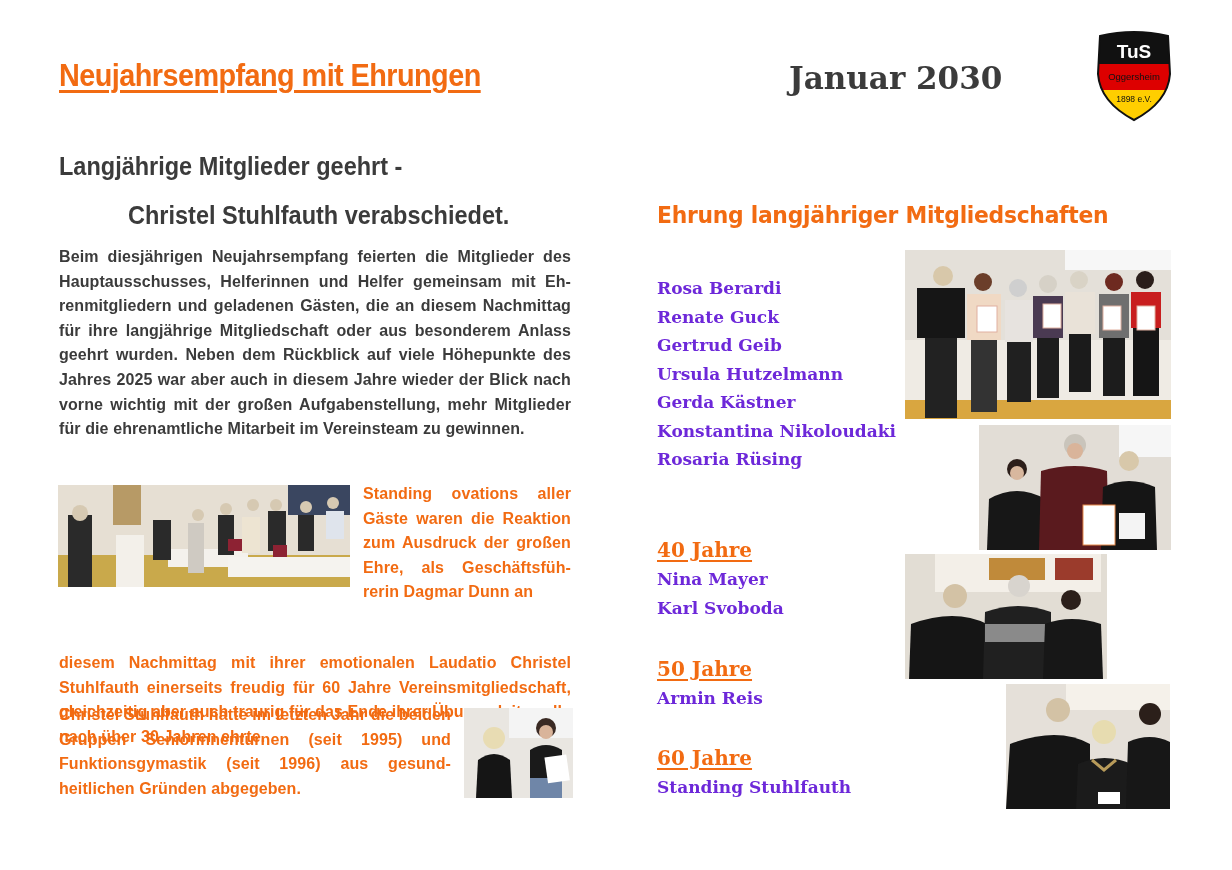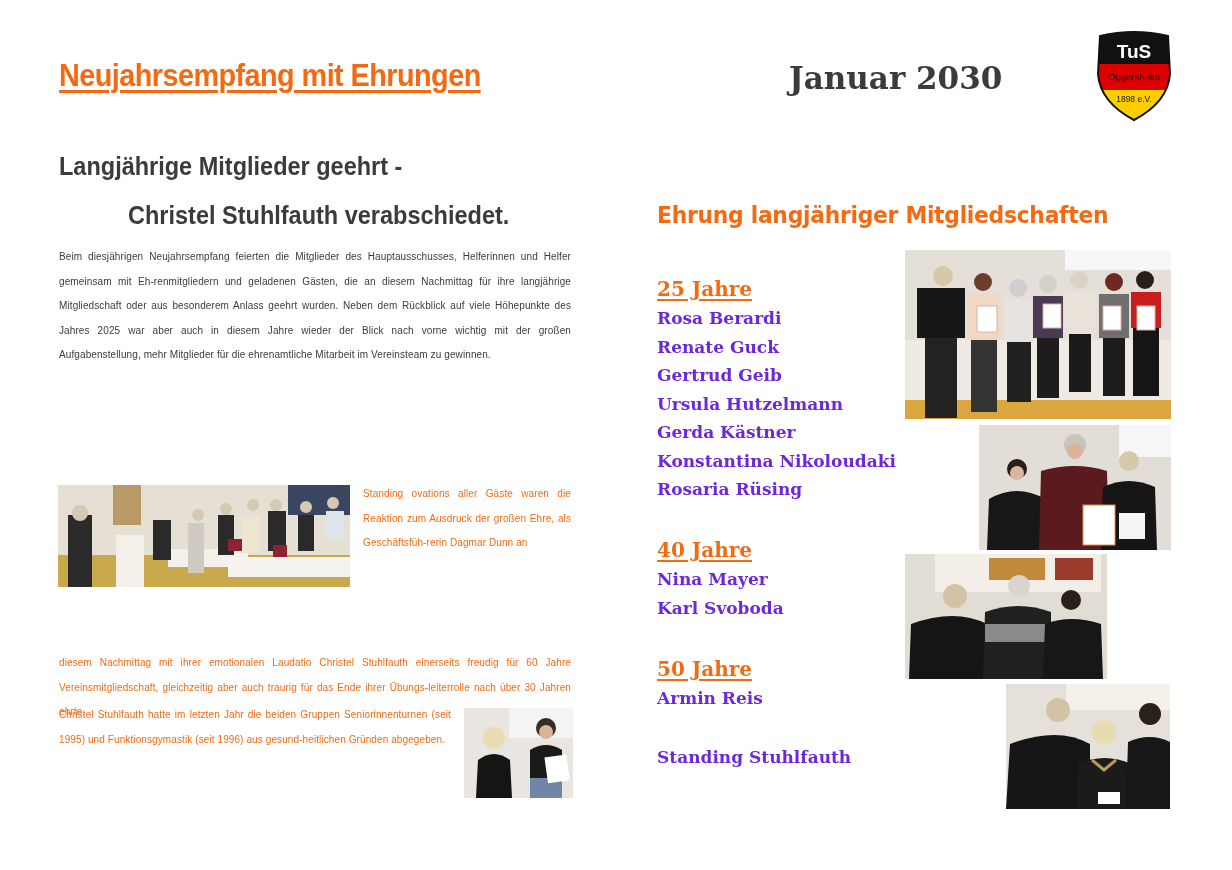--- a/index.html
+++ b/index.html
@@ -13,21 +13,21 @@
                   text-decoration: underline; text-decoration-thickness: 3px; text-underline-offset: 4px;
                   transform: scaleX(0.93); transform-origin: left top; white-space: nowrap; }
     .date-title { left: 789px; top: 60px; font-family: "DejaVu Serif", "Liberation Serif", serif;
                   font-size: 31px; font-weight: bold; color: #3b3b3b; white-space: nowrap; }
 
     .sub1 { left: 59px; top: 152px; font-size: 25px; font-weight: bold; white-space: nowrap;
             transform: scaleX(0.94); transform-origin: left top; }
     .sub2 { left: 128px; top: 201px; font-size: 25px; font-weight: bold; white-space: nowrap;
             transform: scaleX(0.94); transform-origin: left top; }
 
-    .para { font-size: 10px; font-weight: normal; line-height: 24.6px; text-align: justify;
+    .para { font-size: 16px; font-weight: bold; line-height: 24.6px; text-align: justify;
             letter-spacing: 0.1px; }
     .intro { left: 59px; top: 245px; width: 512px; }
 
     .photo { position: absolute; overflow: hidden; background: #d9d2c6; }
     .ovation-photo { left: 58px; top: 485px; width: 292px; height: 102px; }
 
     .ovation-text-side { left: 363px; top: 482px; width: 208px; }
     .ovation-text-full { left: 59px; top: 604px; width: 512px; margin-top: 47px; }
 
     .farewell-text { left: 59px; top: 703px; width: 392px; }
@@ -135,21 +135,20 @@
     <circle cx="82" cy="24" r="7" fill="#d9b49a"></circle>
     <path d="M66 90 L66 42 Q82 32 98 42 L98 90 Z" fill="#1a1a1a"></path>
     <rect x="66" y="70" width="32" height="20" fill="#6f86a8"></rect>
     <rect x="82" y="48" width="22" height="26" fill="#ffffff" transform="rotate(-8 92 60)"></rect>
   </svg>
 </div>
 
 <div class="abs section-title orange">Ehrung langjähriger Mitgliedschaften</div>
 
 <div class="group g25">
-  <div class="group-heading">25 Jahre</div>
   <div class="member">Rosa Berardi</div>
   <div class="member">Renate Guck</div>
   <div class="member">Gertrud Geib</div>
   <div class="member">Ursula Hutzelmann</div>
   <div class="member">Gerda Kästner</div>
   <div class="member">Konstantina Nikoloudaki</div>
   <div class="member">Rosaria Rüsing</div>
 </div>
 
 <div class="group g40">
@@ -157,20 +156,21 @@
   <div class="member">Nina Mayer</div>
   <div class="member">Karl Svoboda</div>
 </div>
 
 <div class="group g50">
   <div class="group-heading">50 Jahre</div>
   <div class="member">Armin Reis</div>
 </div>
 
 <div class="group g60">
+  <div class="group-heading">60 Jahre</div>
   <div class="member">Standing Stuhlfauth</div>
 </div>
 
 <div class="photo p25">
   <svg width="266" height="169" viewBox="0 0 266 169">
     <rect width="266" height="169" fill="#e4e0d9"></rect>
     <rect x="160" y="0" width="106" height="20" fill="#f7f7f7"></rect>
     <rect x="0" y="90" width="266" height="60" fill="#efebe4"></rect>
     <rect x="0" y="150" width="266" height="19" fill="#d9a640"></rect>
     <g>

